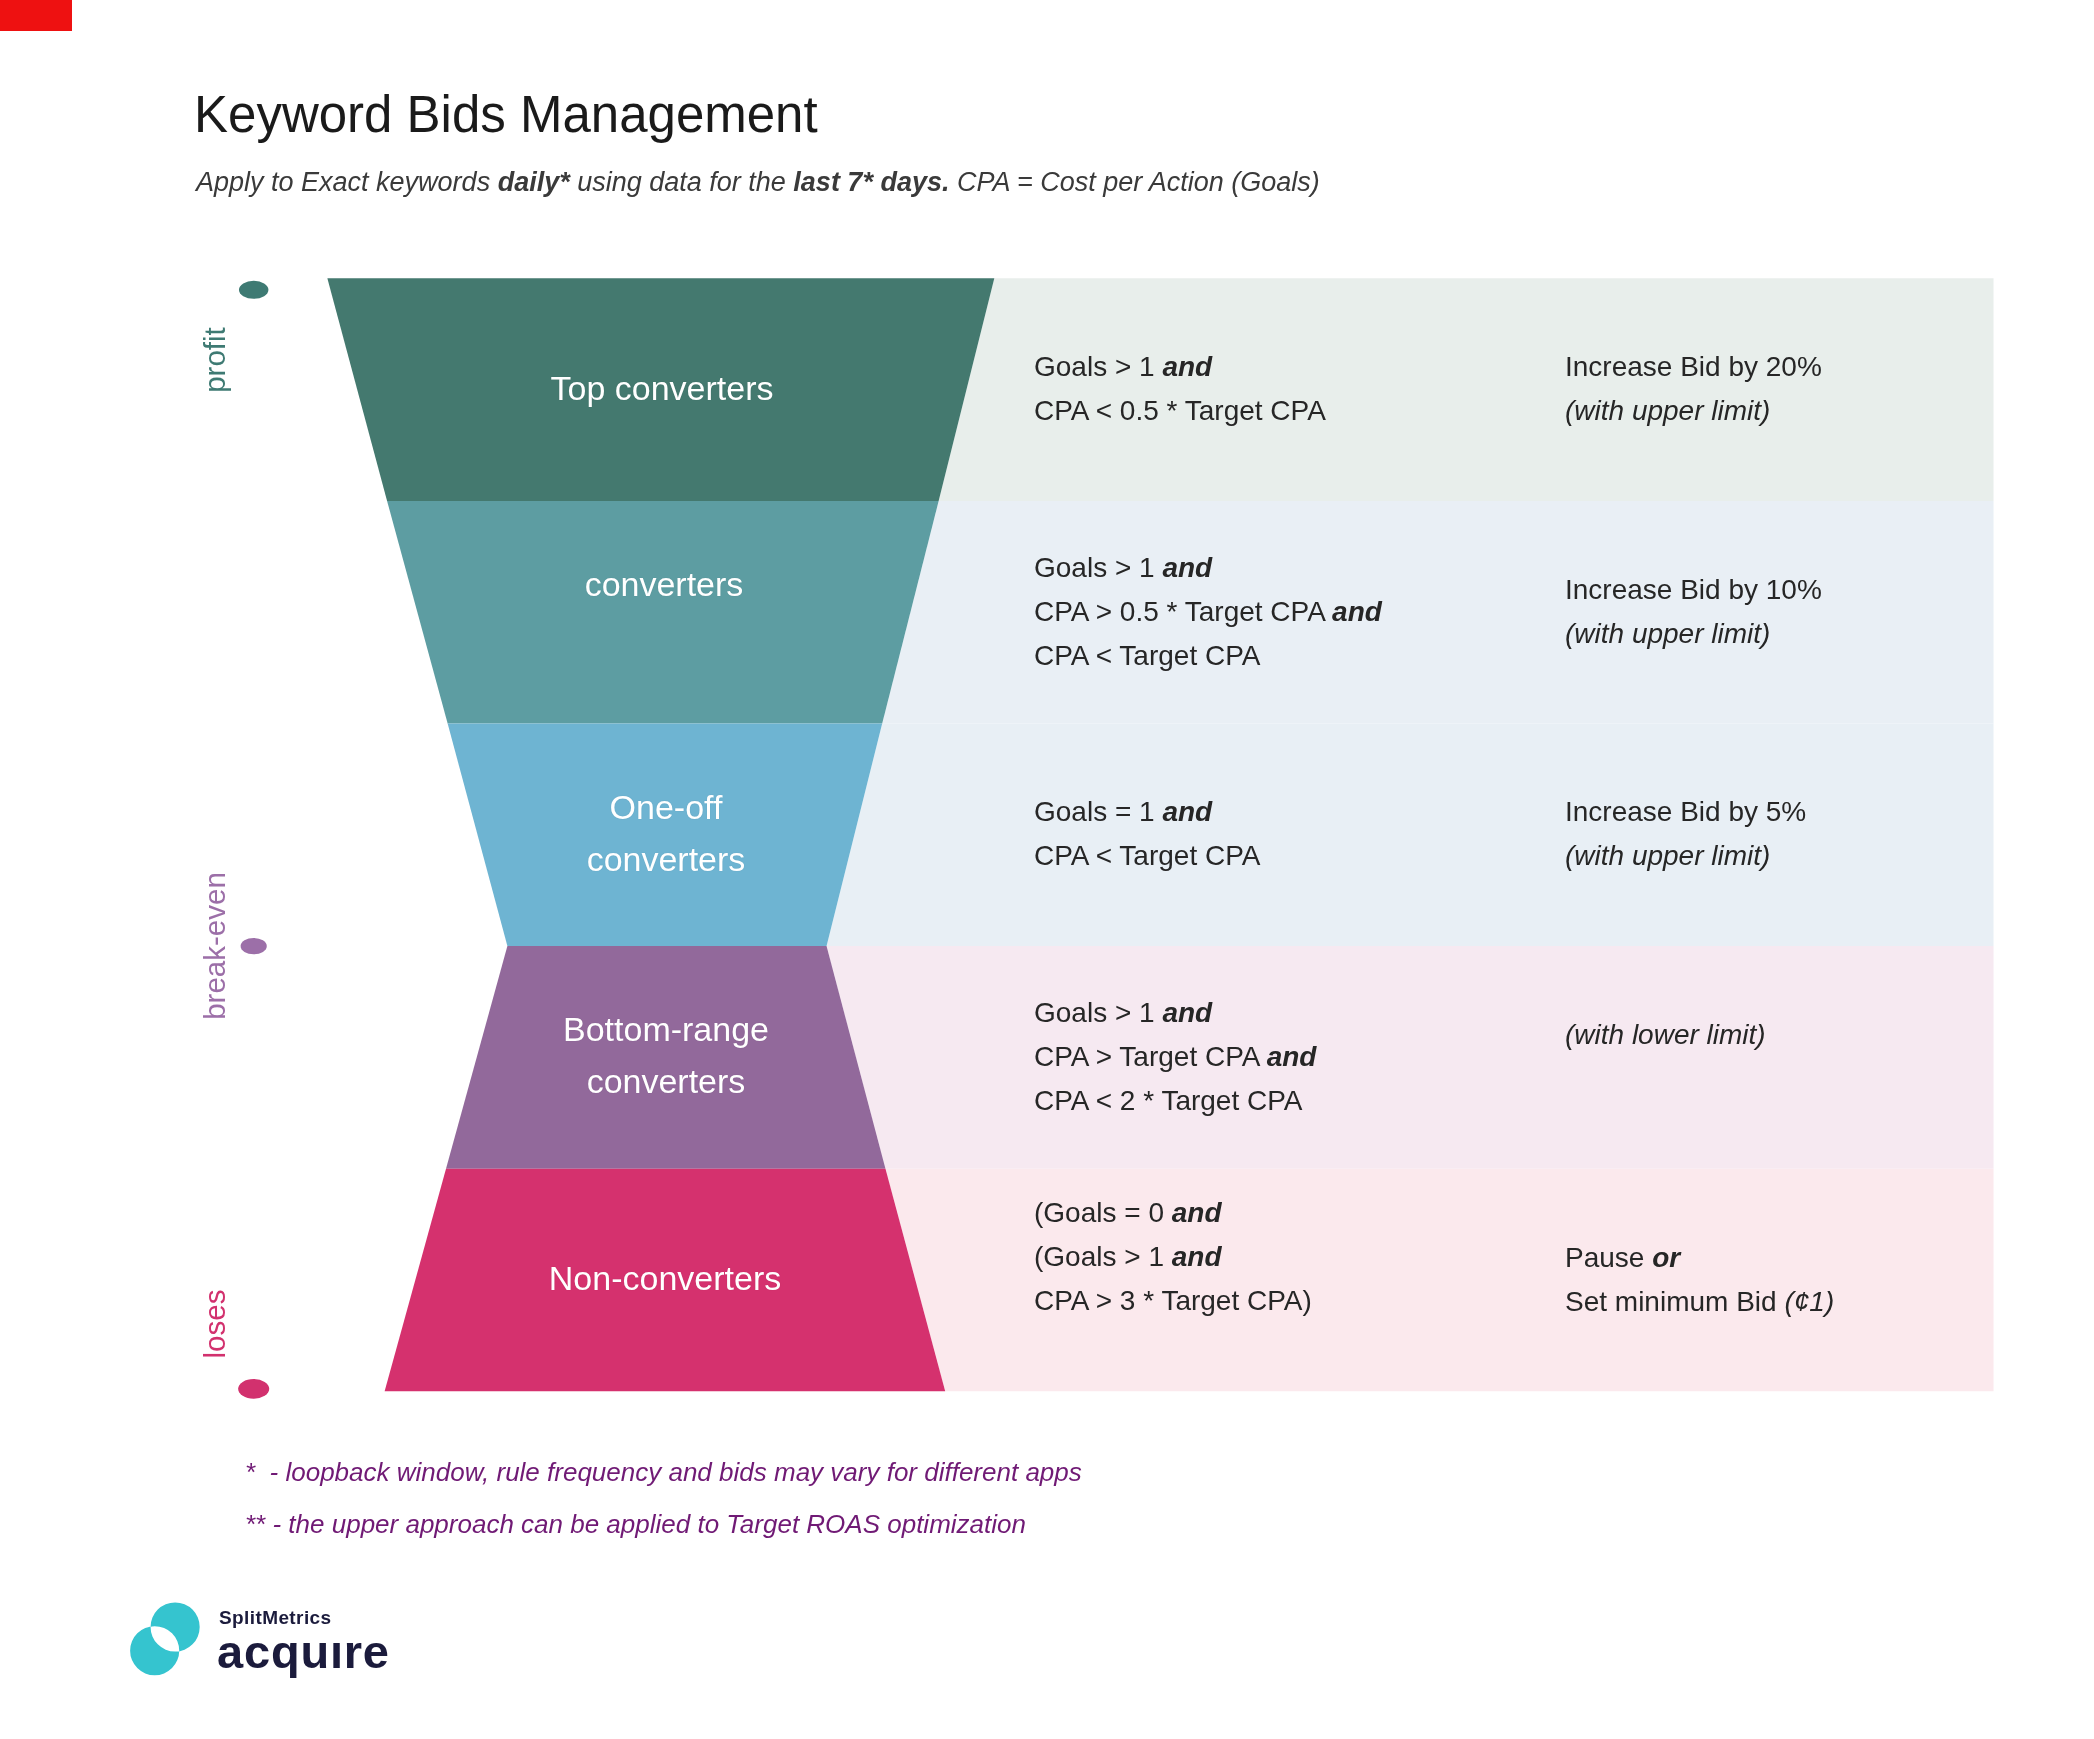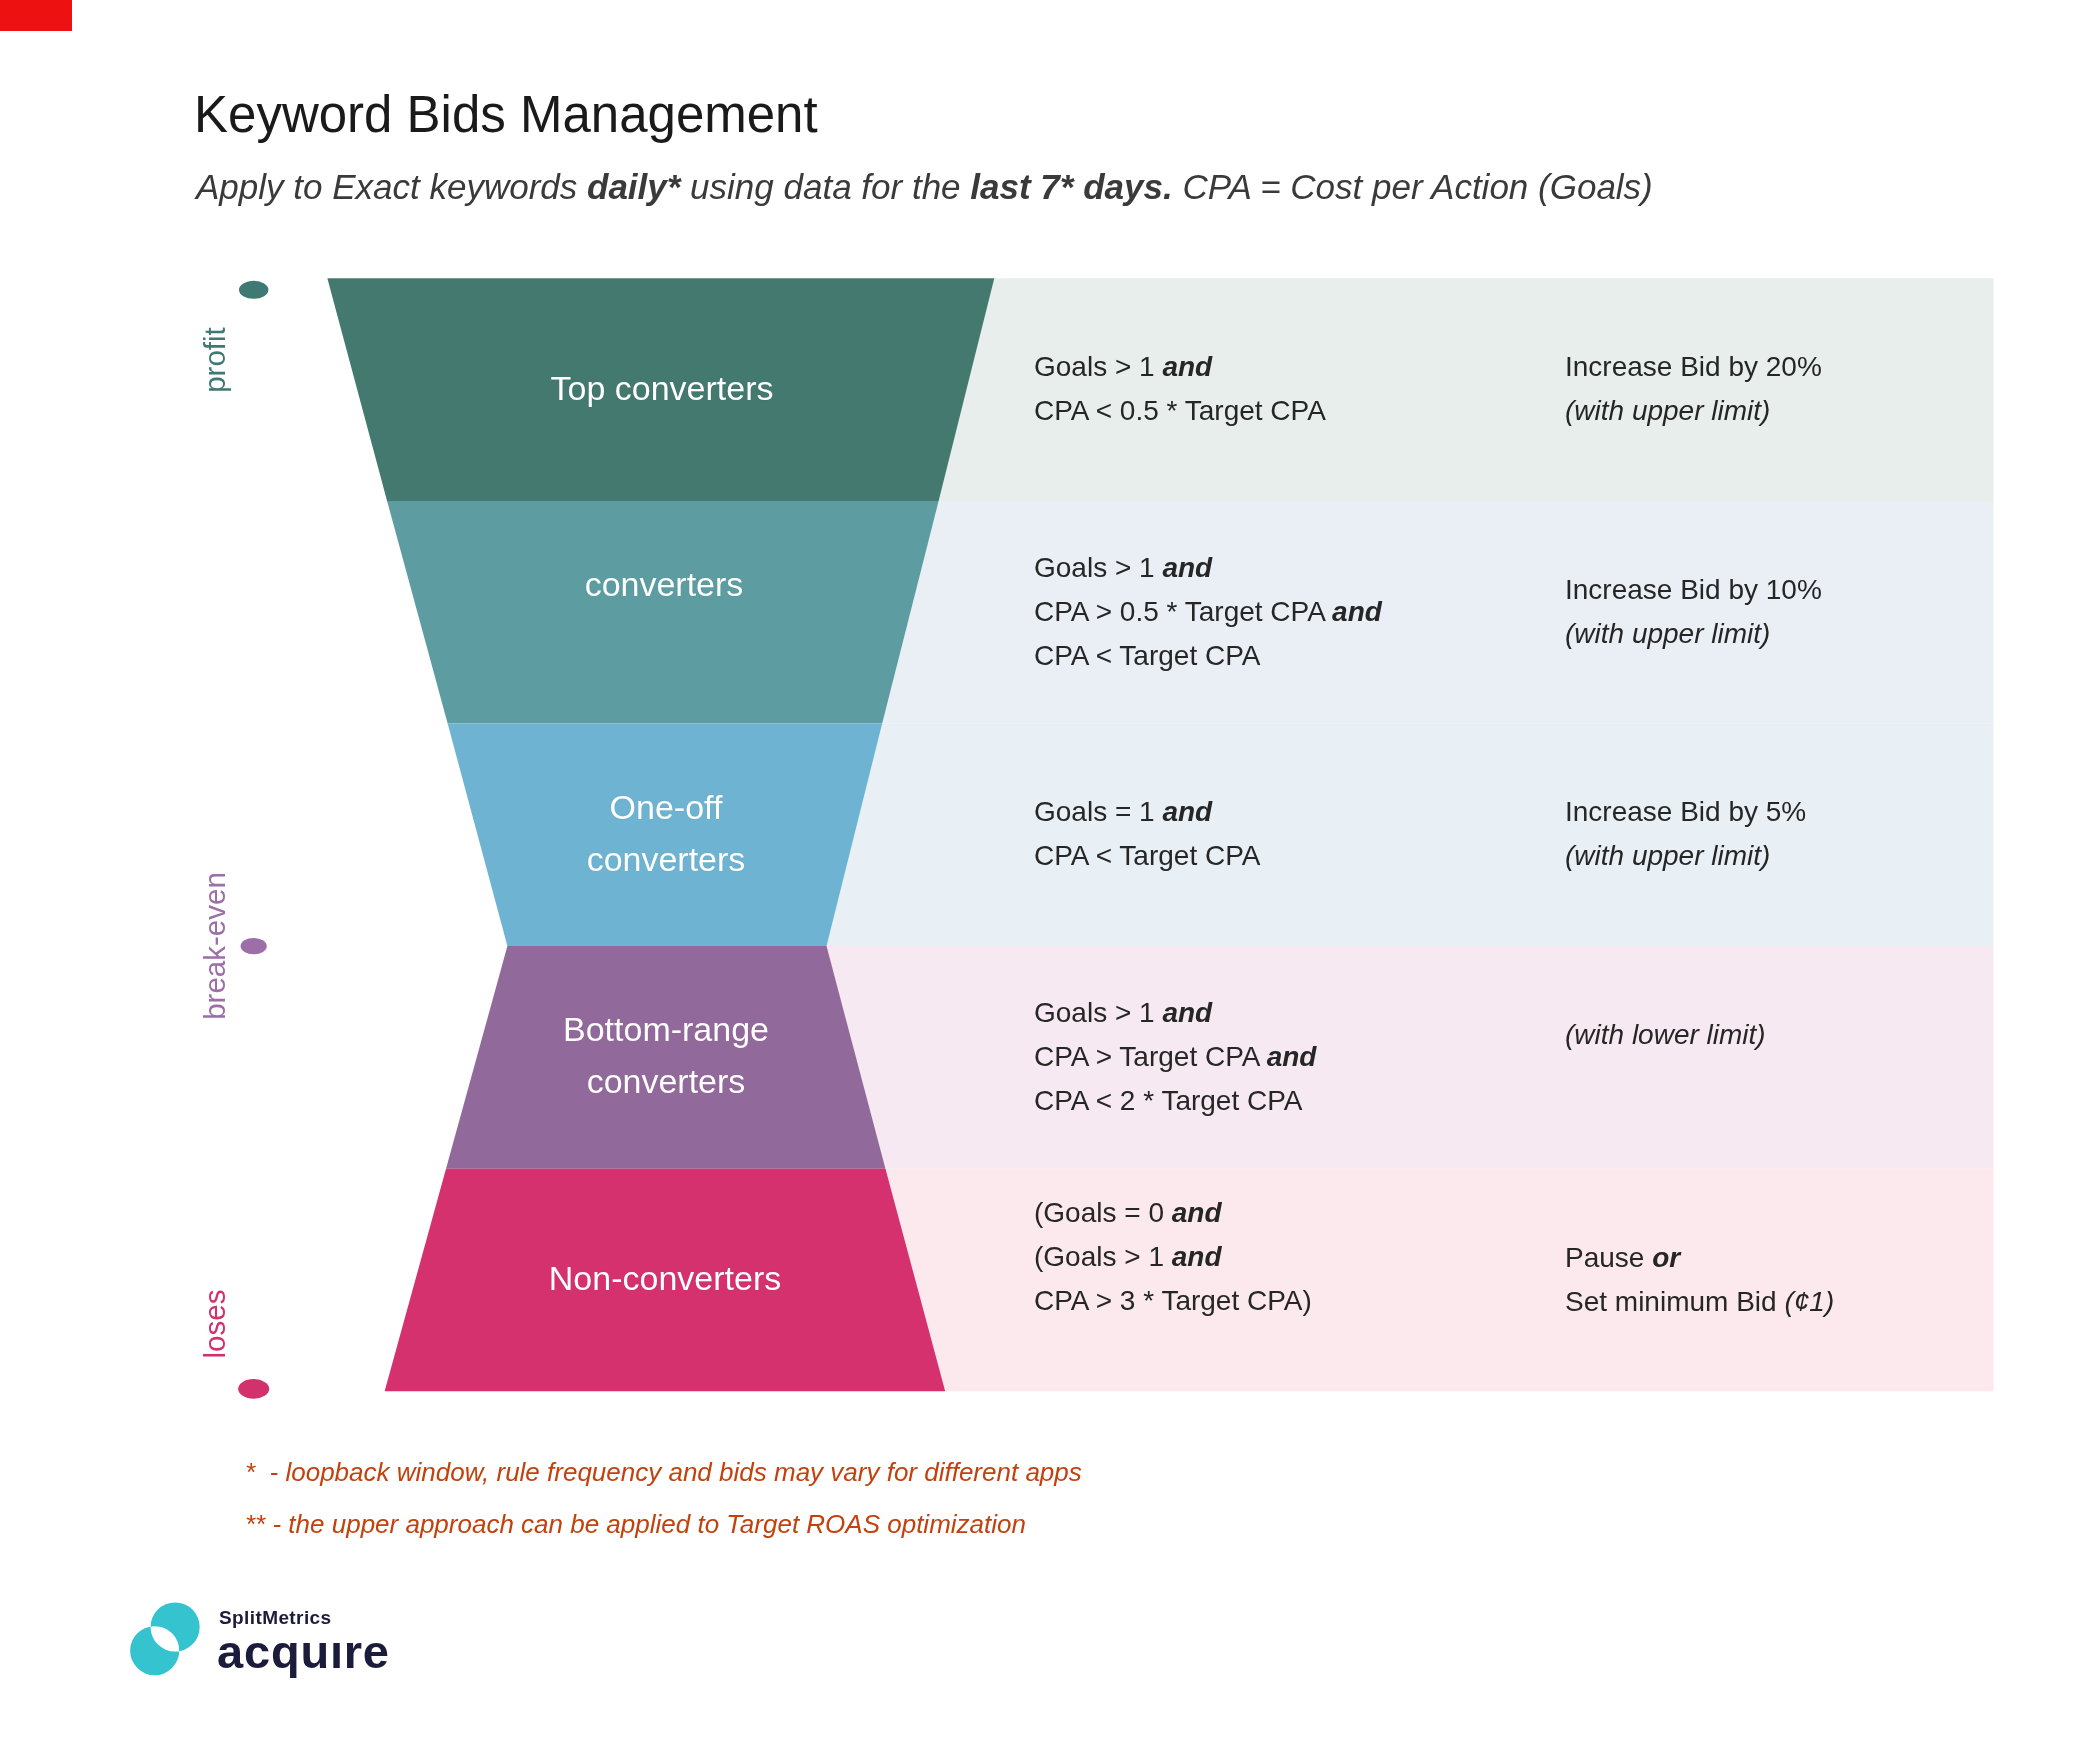--- a/index.html
+++ b/index.html
@@ -1,32 +1,32 @@
 <!DOCTYPE html>
 <html style="font-size:13px"><head>
 <meta charset="utf-8">
 <style>
   html,body{margin:0;padding:0;background:#ffffff;}
   .canvas{position:relative;width:2095px;height:1740px;background:#ffffff;overflow:hidden;
           font-family:"Liberation Sans","DejaVu Sans",sans-serif;color:#222;}
   .bg-svg{position:absolute;left:0;top:0;}
   .red-strip{position:absolute;left:0;top:0;width:72px;height:31px;background:#ee1111;}
   .title{position:absolute;left:194px;top:85px;font-size:51px;font-weight:400;color:#1a1a1a;letter-spacing:0;}
-  .subtitle{position:absolute;left:196px;top:167px;font-size:35px;font-style:italic;color:#3a3a3a;}
+  .subtitle{position:absolute;left:196px;top:167px;font-size:27px;font-style:italic;color:#3a3a3a;}
   .subtitle .b{font-weight:700;}
   .band-label{position:absolute;width:622px;text-align:center;color:#ffffff;font-size:34px;
               line-height:52px;font-weight:400;text-shadow:0 0 1.6px rgba(0,0,0,0.08);}
   .cond-block,.act-block{position:absolute;font-size:28px;line-height:44px;color:#262626;}
   .cond-block{left:1034px;width:524px;}
   .act-block{left:1565px;width:458px;}
   .seg-b{font-weight:700;font-style:italic;}
   .seg-i{font-style:italic;}
   .axis-label{position:absolute;width:327px;height:38px;line-height:38px;text-align:center;
               font-size:29.5px;transform:rotate(-90deg);}
-  .footnote{position:absolute;left:245px;font-size:26px;font-style:italic;color:#c2410c;white-space:pre;}
+  .footnote{position:absolute;left:245px;font-size:26px;font-style:italic;color:#701a75;white-space:pre;}
   .logo-brand{position:absolute;left:219px;top:1607px;font-size:19px;font-weight:700;letter-spacing:0.4px;}
   .logo-product{position:absolute;left:217px;top:1624px;font-size:47px;font-weight:700;letter-spacing:0.8px;}
 </style>
 </head>
 <body>
 
 <div class="canvas">
 
   <svg class="bg-svg" width="2095" height="1740" viewBox="0 0 2560 2126">
     <defs>

